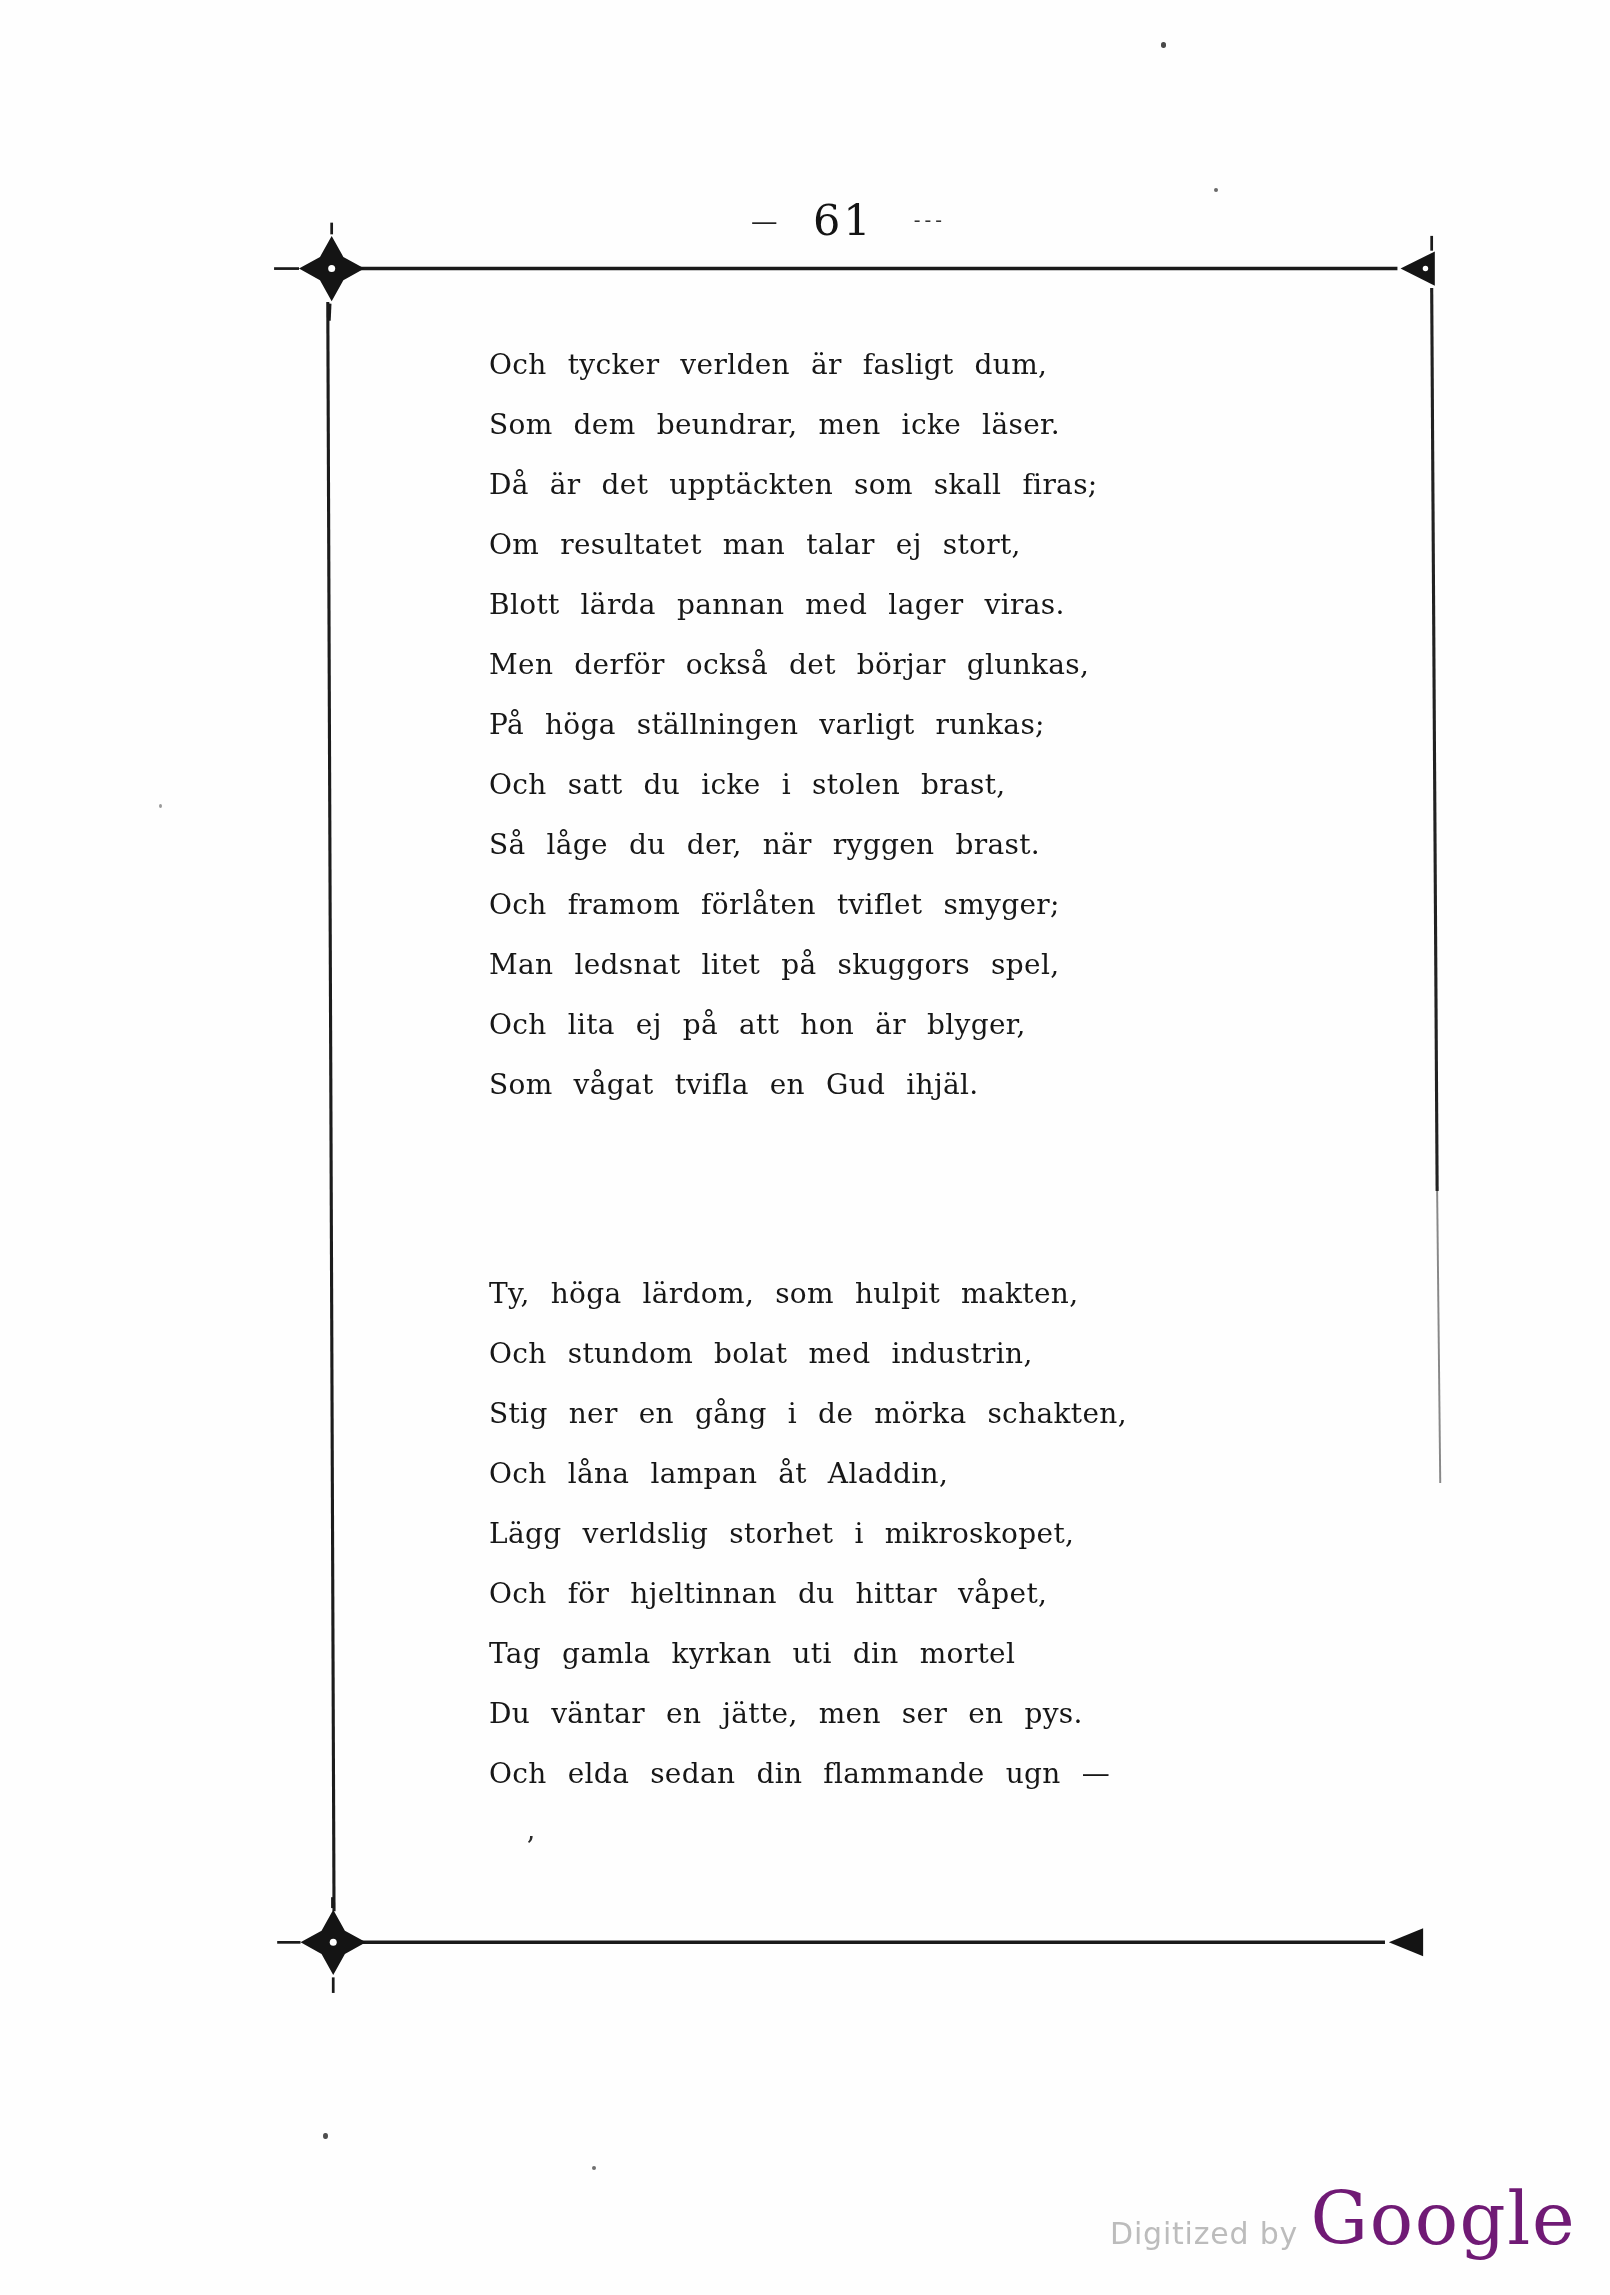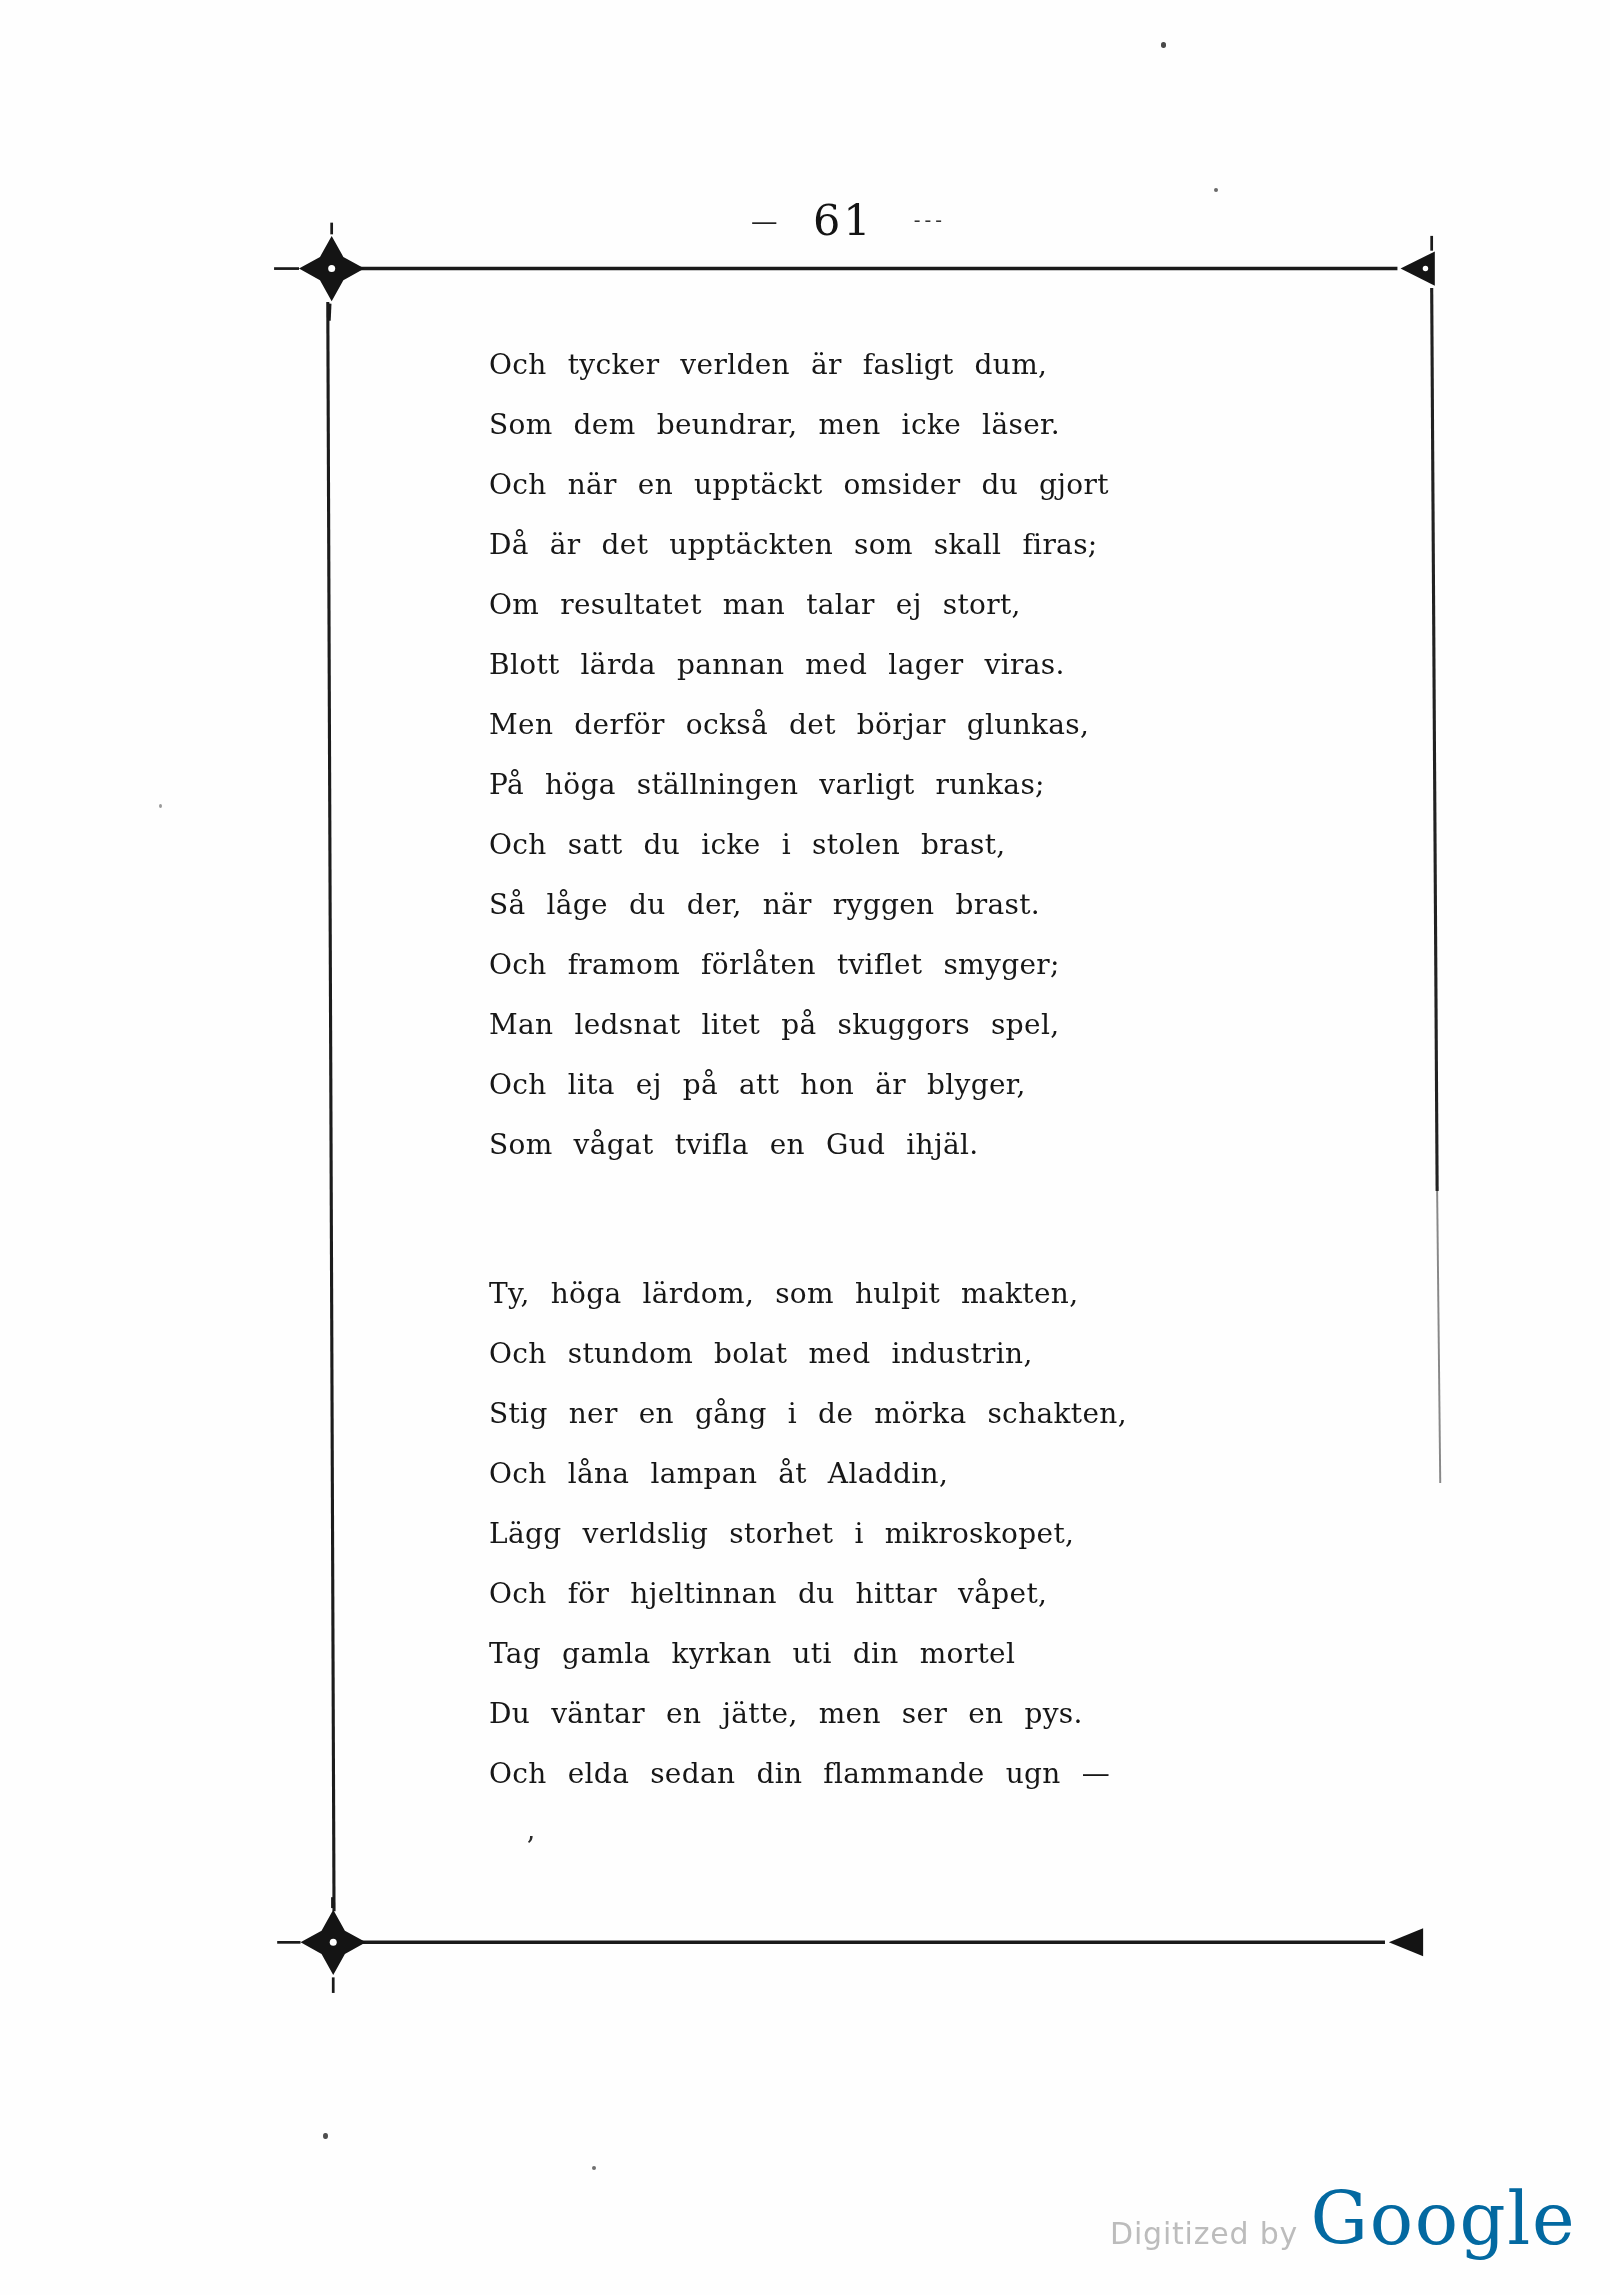--- a/index.html
+++ b/index.html
@@ -38,21 +38,21 @@
   .watermark{
     position:absolute;left:1110px;top:2177px;
     display:flex;align-items:baseline;
   }
   .wm-prefix{
     font-family:"DejaVu Sans", sans-serif;
     font-size:30px;color:#bcbcbc;letter-spacing:0.8px;
   }
   .wm-logo{
     font-family:"DejaVu Serif", serif;
-    font-size:72px;color:#0369a1;margin-left:12.5px;letter-spacing:1.6px;
+    font-size:72px;color:#701a75;margin-left:12.5px;letter-spacing:1.6px;
   }
 </style>
 </head>
 <body>
 
 <div class="page-header">
   <span class="hd-inner">
     <span class="hd-dash-left">—</span>
     <span class="hd-num">61</span>
     <span class="hd-dash-right">---</span>
@@ -93,21 +93,20 @@
   </g>
 
   <g>
     <path d="M1784,2495 L1828,2477 L1828,2513 Z" fill="#141414"></path>
   </g>
 </svg>
 
 <div class="stanza stanza-1">
   <div class="poem-line">Och tycker verlden är fasligt dum,</div>
   <div class="poem-line">Som dem beundrar, men icke läser.</div>
-  <div class="poem-line">Och när en upptäckt omsider du gjort</div>
   <div class="poem-line">Då är det upptäckten som skall firas;</div>
   <div class="poem-line">Om resultatet man talar ej stort,</div>
   <div class="poem-line">Blott lärda pannan med lager viras.</div>
   <div class="poem-line">Men derför också det börjar glunkas,</div>
   <div class="poem-line">På höga ställningen varligt runkas;</div>
   <div class="poem-line">Och satt du icke i stolen brast,</div>
   <div class="poem-line">Så låge du der, när ryggen brast.</div>
   <div class="poem-line">Och framom förlåten tviflet smyger;</div>
   <div class="poem-line">Man ledsnat litet på skuggors spel,</div>
   <div class="poem-line">Och lita ej på att hon är blyger,</div>

